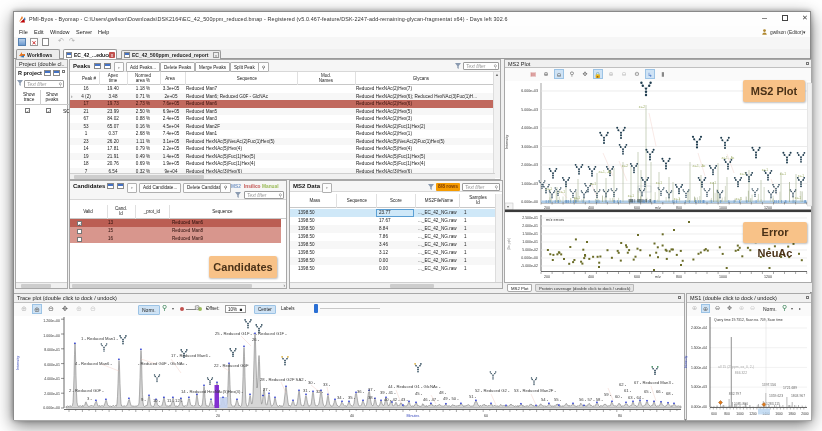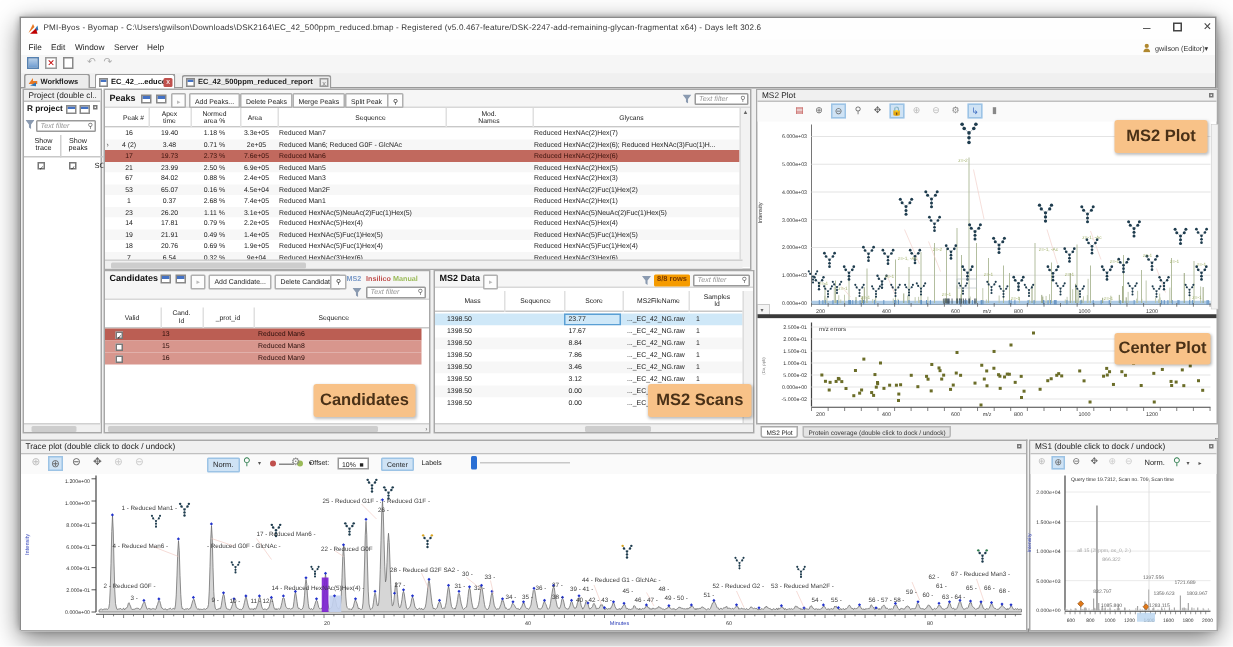--- a/index.html
+++ b/index.html
@@ -1958,17 +1958,16 @@
         <text x="768" y="385" font-size="3.4" fill="#666" text-anchor="middle">1397.556</text>
         <text x="775" y="395.5" font-size="3.4" fill="#666" text-anchor="middle">1359.623</text>
         <text x="789" y="388" font-size="3.4" fill="#666" text-anchor="middle">1721.689</text>
         <text x="797" y="395.5" font-size="3.4" fill="#666" text-anchor="middle">1803.967</text>
         <rect x="718.1" y="400.1" width="2.8" height="2.8" fill="#e07818" stroke="#8a4a10" stroke-width="0.4" transform="rotate(45 719.5 401.5)"></rect>
         <rect x="761.6" y="402.1" width="2.8" height="2.8" fill="#e07818" stroke="#8a4a10" stroke-width="0.4" transform="rotate(45 763 403.5)"></rect>
         <rect x="757" y="407.5" width="12" height="6" fill="#b8d4f0" opacity="0.8"></rect>
         <line x1="765" y1="318" x2="765" y2="406" stroke="#d8d8d8" stroke-width="0.5"></line>
 </svg>
       <div class="callout" style="left:729px;top:68px;width:62px;height:22px;font-size:11px;line-height:22px;">MS2 Plot</div>
-      <div class="callout" style="left:729px;top:210px;width:64px;height:21px;font-size:11px;line-height:21px;">Center Plot</div>
+      <div class="callout" style="left:729px;top:210px;width:64px;height:21px;font-size:11px;line-height:21px;">Error NeuAc</div>
       <div class="callout" style="left:195px;top:244px;width:68px;height:22px;font-size:11px;line-height:22px;">Candidates</div>
-      <div class="callout" style="left:418px;top:244px;width:69px;height:22px;font-size:11px;line-height:22px;">MS2 Scans</div>
     </div>
 </div>
 
 </body></html>

